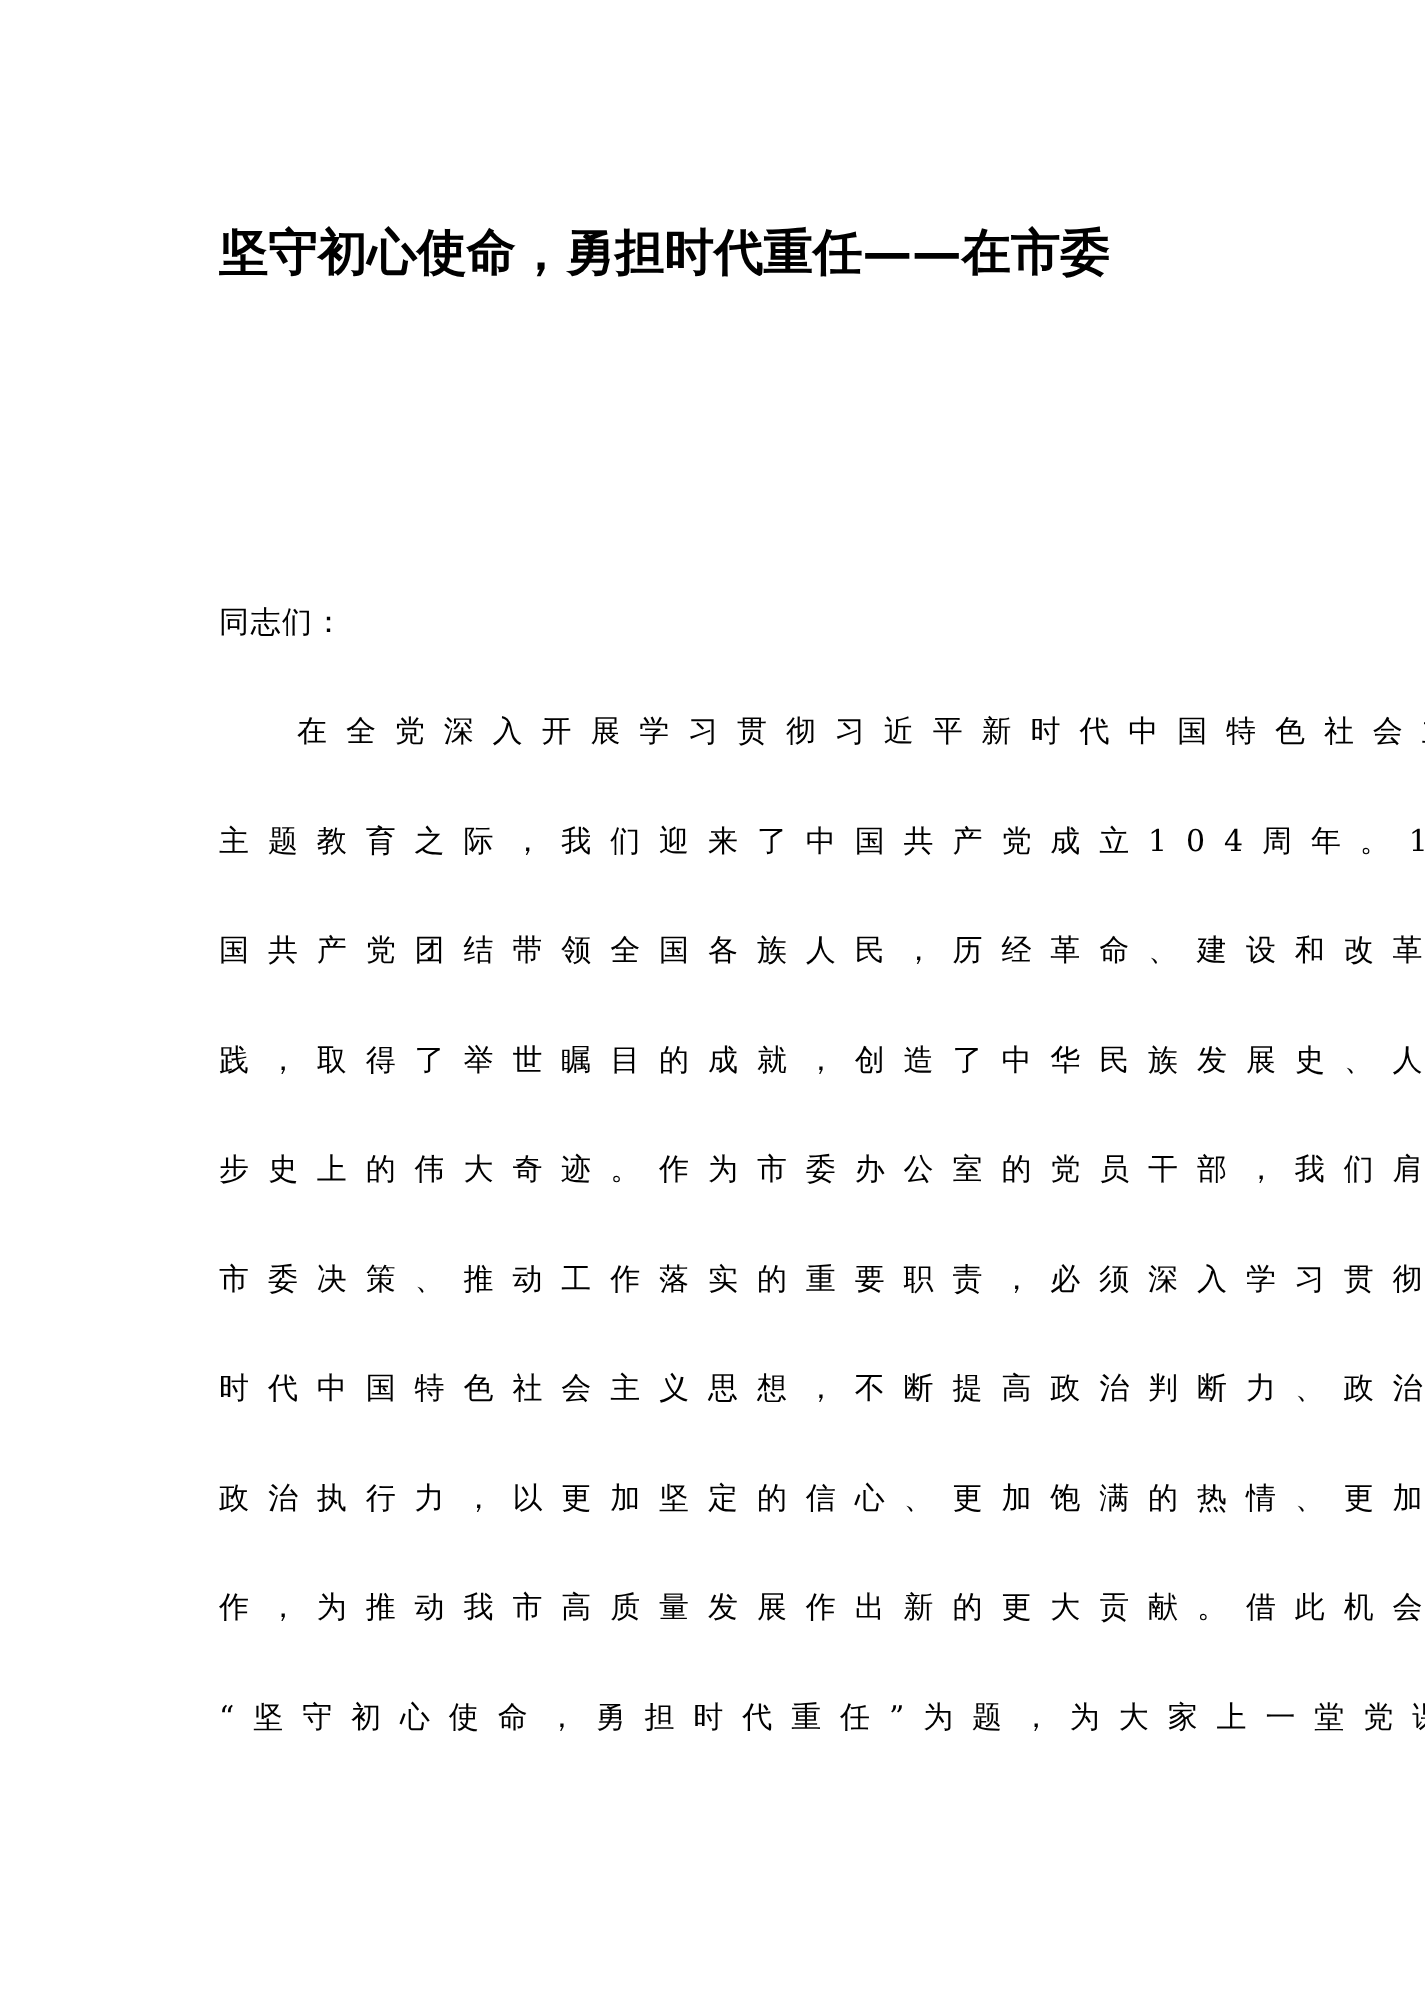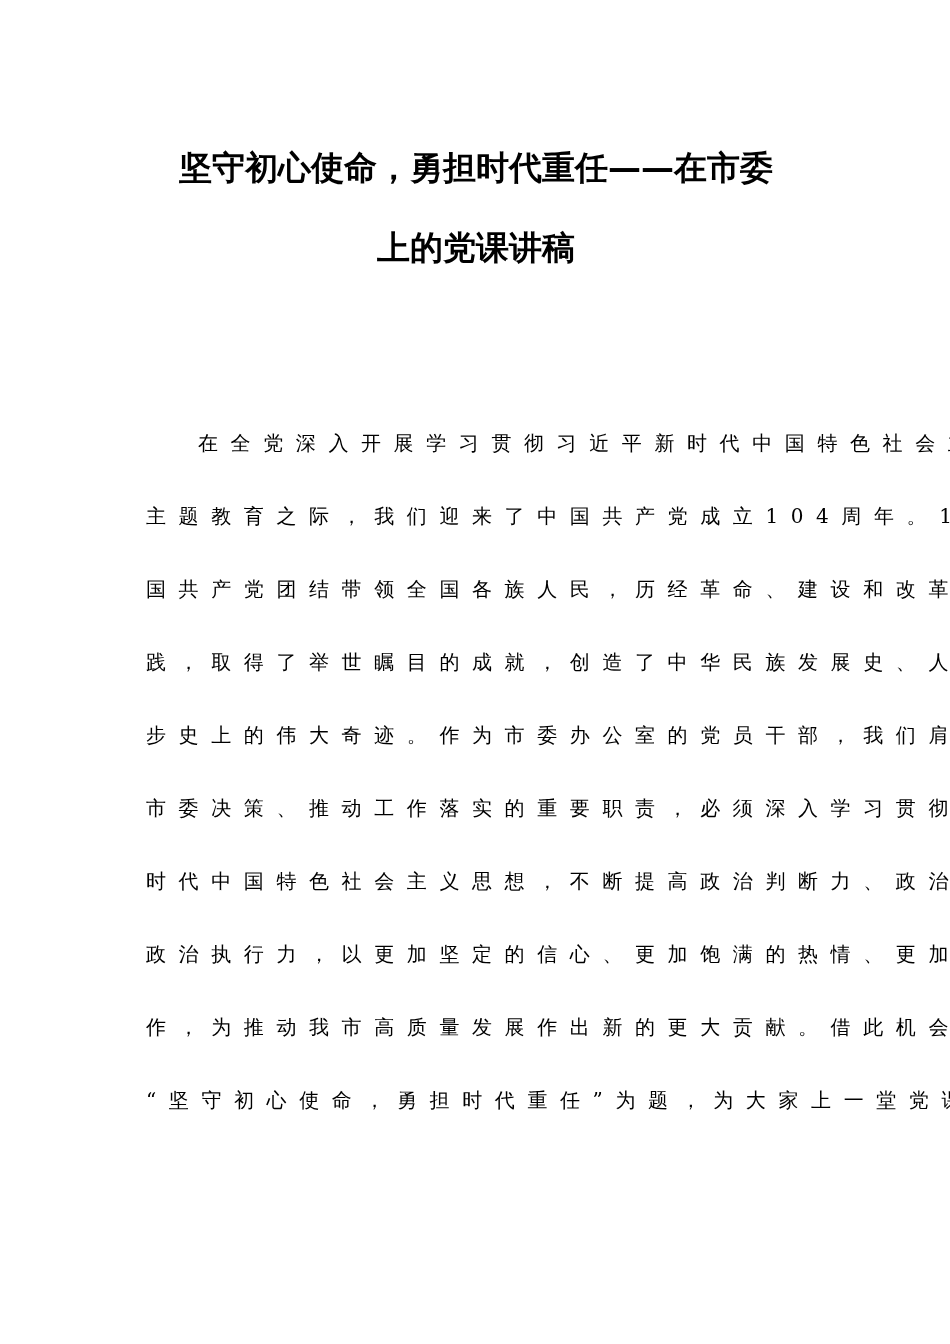--- a/index.html
+++ b/index.html
@@ -19,21 +19,20 @@
       left: 0; top: 0;
       width: 950px;
       height: 1344px;
       background: #ffffff;
     }
     .title-block {
       position: absolute;
       left: 146px;
       top: 140px;
       width: 660px;
-      text-align: center;
       font-family: "DejaVu Serif", "Liberation Serif", serif;
       font-weight: bold;
     }
     .title-line {
       display: block;
       height: 80px;
       line-height: 56px;
       font-size: 33px;
       letter-spacing: 0px;
       white-space: nowrap;
@@ -66,24 +65,24 @@
       height: 29px;
     }
   </style>
 </head>
 <body>
 
 <div class="page">
 
   <div class="title-block">
     <span class="title-line">坚守初心使命，勇担时代重任——在市委</span>
-    <span class="title-line">上的党课讲稿</span>
   </div>
 
   <div class="body-block">
+    <div class="salutation">同志们：</div>
     <div class="spacer"></div>
     <div class="paragraph">
       <span class="para-line indent">在全党深入开展学习贯彻习近平新时代中国特色社会主义思想</span>
       <span class="para-line">主题教育之际，我们迎来了中国共产党成立104周年。104年来，中</span>
       <span class="para-line">国共产党团结带领全国各族人民，历经革命、建设和改革的伟大实</span>
       <span class="para-line">践，取得了举世瞩目的成就，创造了中华民族发展史、人类社会进</span>
       <span class="para-line">步史上的伟大奇迹。作为市委办公室的党员干部，我们肩负着服务</span>
       <span class="para-line">市委决策、推动工作落实的重要职责，必须深入学习贯彻习近平新</span>
       <span class="para-line">时代中国特色社会主义思想，不断提高政治判断力、政治领悟力、</span>
       <span class="para-line">政治执行力，以更加坚定的信心、更加饱满的热情、更加扎实的工</span>

